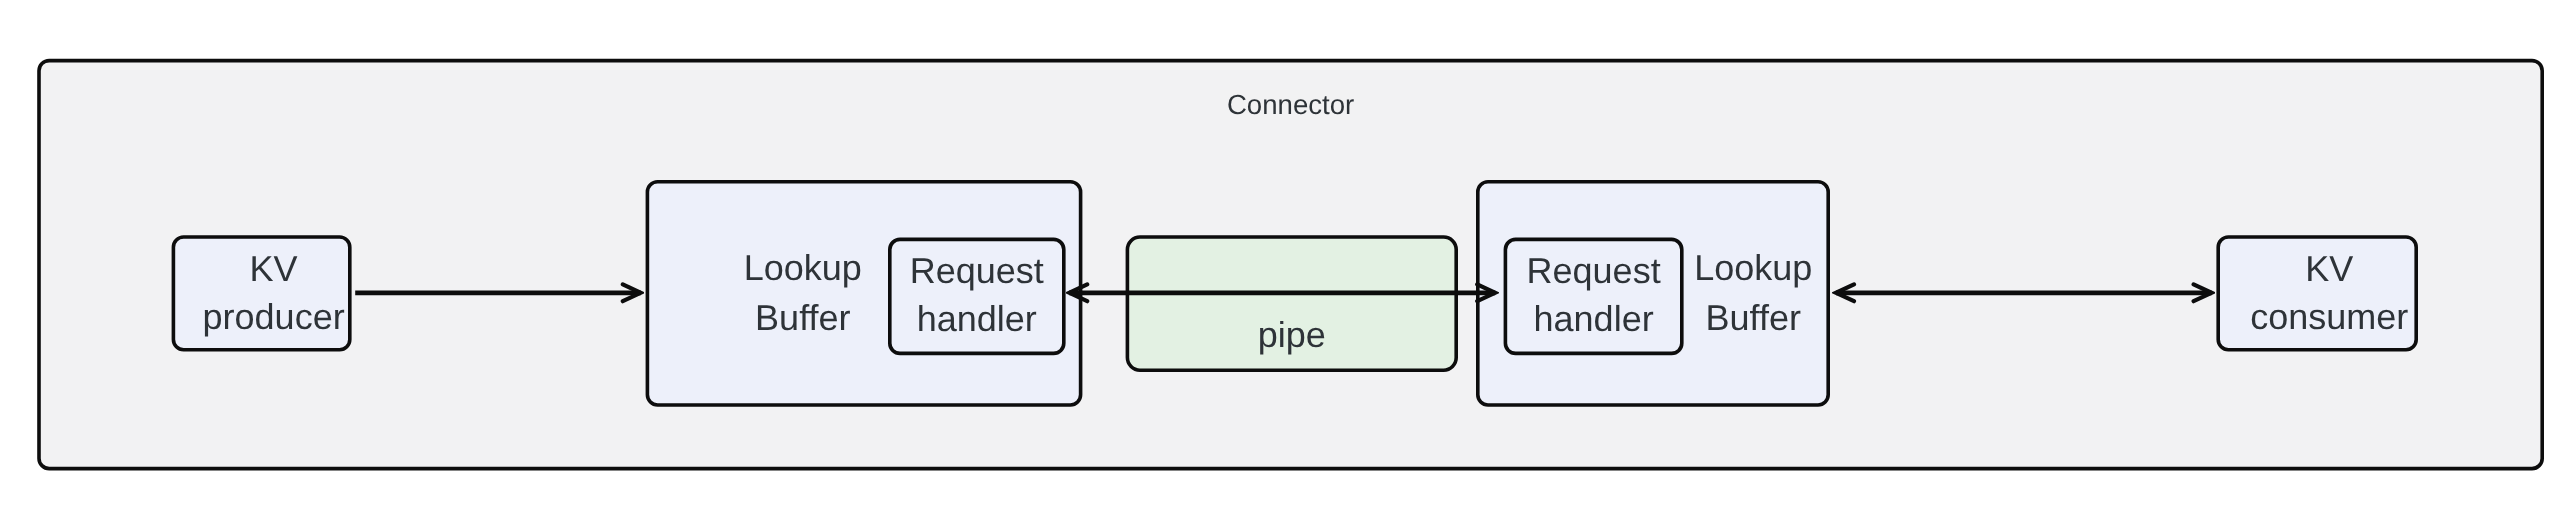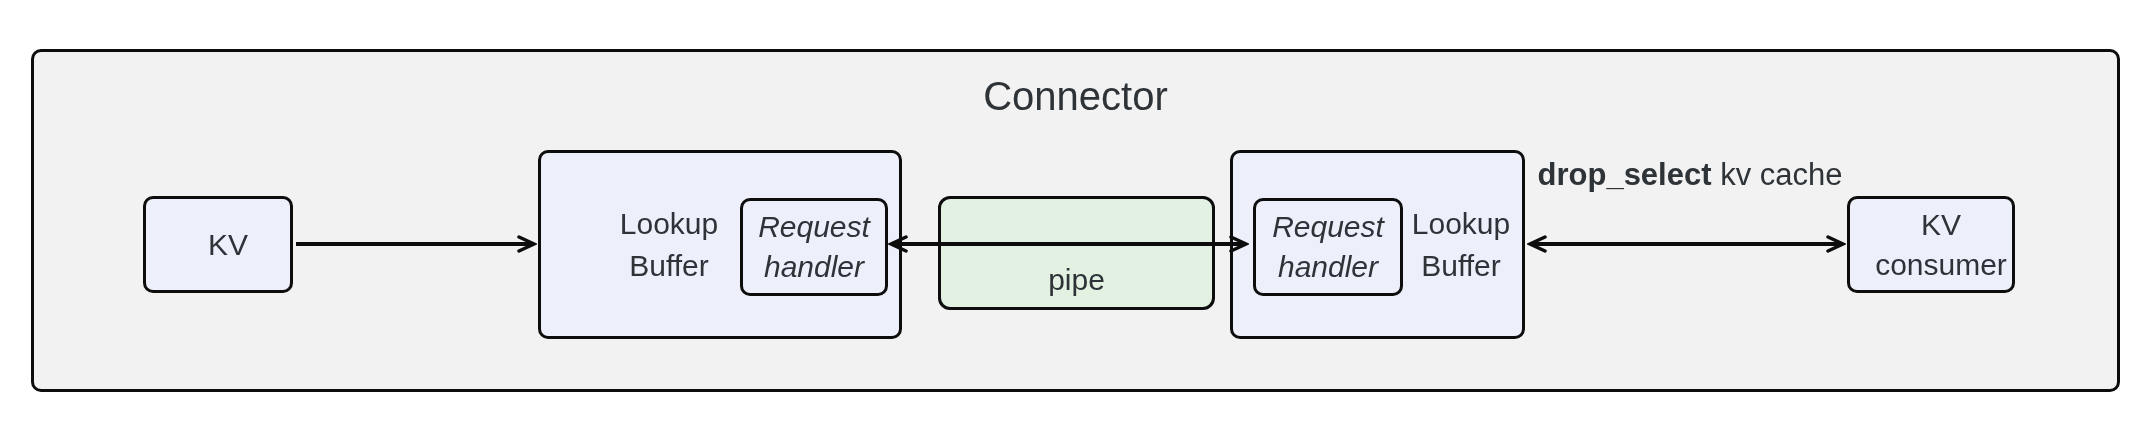--- a/index.html
+++ b/index.html
@@ -28,21 +28,21 @@
     left:31px; top:49px;
     width:2089px; height:343px;
     background:var(--container-fill);
     border:3px solid var(--stroke);
     border-radius:10px;
   }
   .connector-title{
     position:absolute;
     left:0; right:0; top:22px;
     text-align:center;
-    font-size:40px;
+    font-size:23px;
     color:var(--text);
   }
   .node{
     position:absolute;
     background:var(--node-fill);
     border:3px solid var(--stroke);
     border-radius:10px;
     display:flex;
     flex-direction:column;
     align-items:center;
@@ -89,21 +89,21 @@
     flex-direction:column;
     align-items:center;
     justify-content:center;
     font-size:30px;
     line-height:40px;
     text-align:center;
     color:var(--text);
   }
   .rh-left{left:199px; top:45px; width:148px; height:98px;}
   .rh-right{left:20px; top:45px; width:150px; height:98px;}
-  .request-handler span{display:block;font-style:italic;}
+  .request-handler span{display:block;}
   .pipe{
     position:absolute;
     left:904px; top:144px;
     width:277px; height:114px;
     background:var(--pipe-fill);
     border:3px solid var(--stroke);
     border-radius:12px;
     z-index:1;
   }
   .pipe-label{
@@ -142,20 +142,21 @@
 <body>
 
 <div class="canvas">
 
   <div class="connector-box">
 
     <div class="connector-title">Connector</div>
 
     <div class="node kv-producer">
       <span>KV</span>
+      <span>producer</span>
     </div>
 
 
     <div class="lookup-buffer lb-left">
       <div class="lb-label">
         <span>Lookup</span>
         <span>Buffer</span>
       </div>
       <div class="request-handler rh-left">
         <span>Request</span>
@@ -172,21 +173,20 @@
         <span>Request</span>
         <span>handler</span>
       </div>
       <div class="lb-label">
         <span>Lookup</span>
         <span>Buffer</span>
       </div>
     </div>
 
     <div class="edge-label label-drop">
-      <span class="lbl-line"><b>drop_select</b><span> kv cache</span></span>
     </div>
 
     <div class="node kv-consumer">
       <span>KV</span>
       <span>consumer</span>
     </div>
 
   </div>
 
   <svg class="arrows" xmlns="http://www.w3.org/2000/svg" width="2146" height="438" viewBox="0 0 2146 438">

